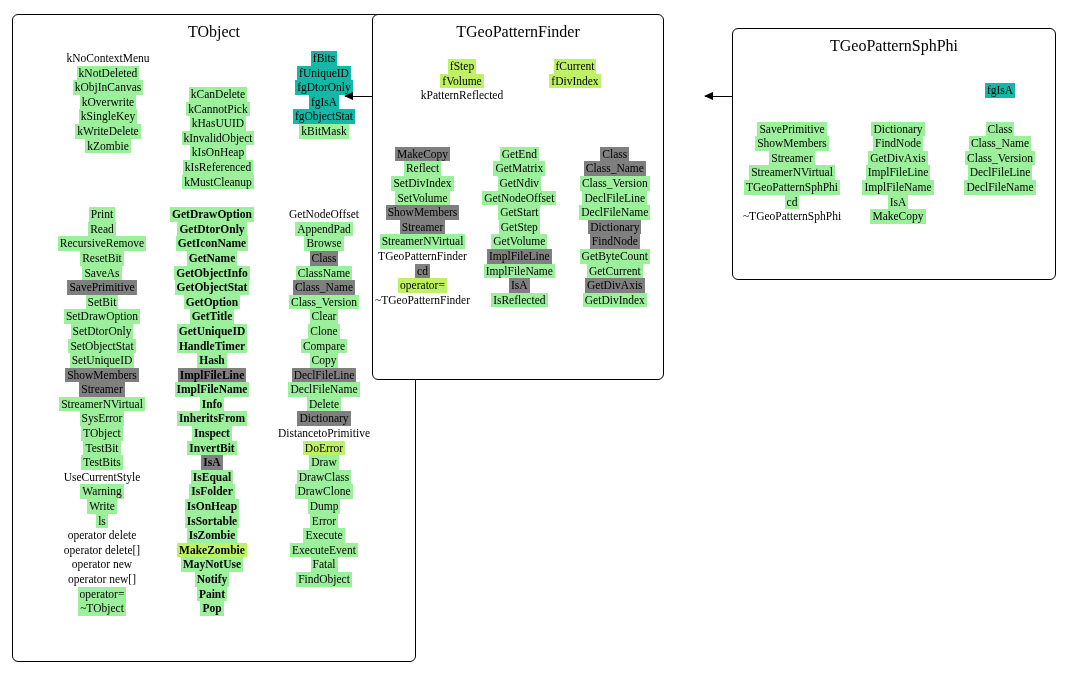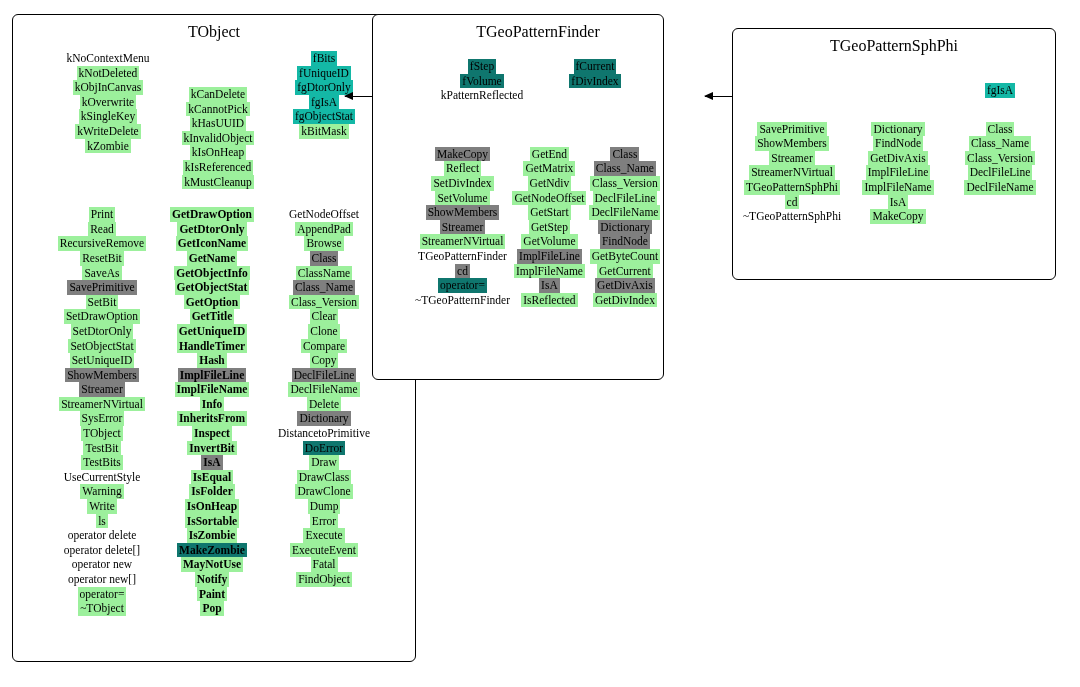--- a/index.html
+++ b/index.html
@@ -41,21 +41,21 @@
     align-items: center;
   }
   .item {
     display: block;
     text-align: center;
     line-height: 14.6px;
     white-space: nowrap;
     padding: 0 2px;
   }
   .green  { background: #9cf09c; }
-  .yellow { background: #0f766e; }
+  .yellow { background: #bef264; }
   .pink   { background: #14b8a6; }
   .gray   { background: #7f7f7f; color: #000; }
   .plain  { background: transparent; }
 
   .arrow {
     position: absolute;
     height: 1px;
     background: #000000;
   }
   .arrow::before {
@@ -65,21 +65,21 @@
     top: -4px;
     width: 0;
     height: 0;
     border-top: 4.5px solid transparent;
     border-bottom: 4.5px solid transparent;
     border-right: 9px solid #000000;
   }
 
   
   #box-tobject   { left: 12px;  top: 14px;  width: 404px; height: 648px; }
-  #box-finder    { left: 372px; top: 14px;  width: 292px; height: 366px; padding-left: 40px; }
+  #box-finder    { left: 372px; top: 14px;  width: 292px; height: 366px; }
   #box-sphphi    { left: 732px; top: 28px;  width: 324px; height: 252px; }
 
   .fields { margin-top: 6px; }
   .methods { margin-top: 18px; }
 </style>
 </head>
 <body>
 
 <div class="class-box" id="box-tobject">
   <div class="class-title">TObject</div>

